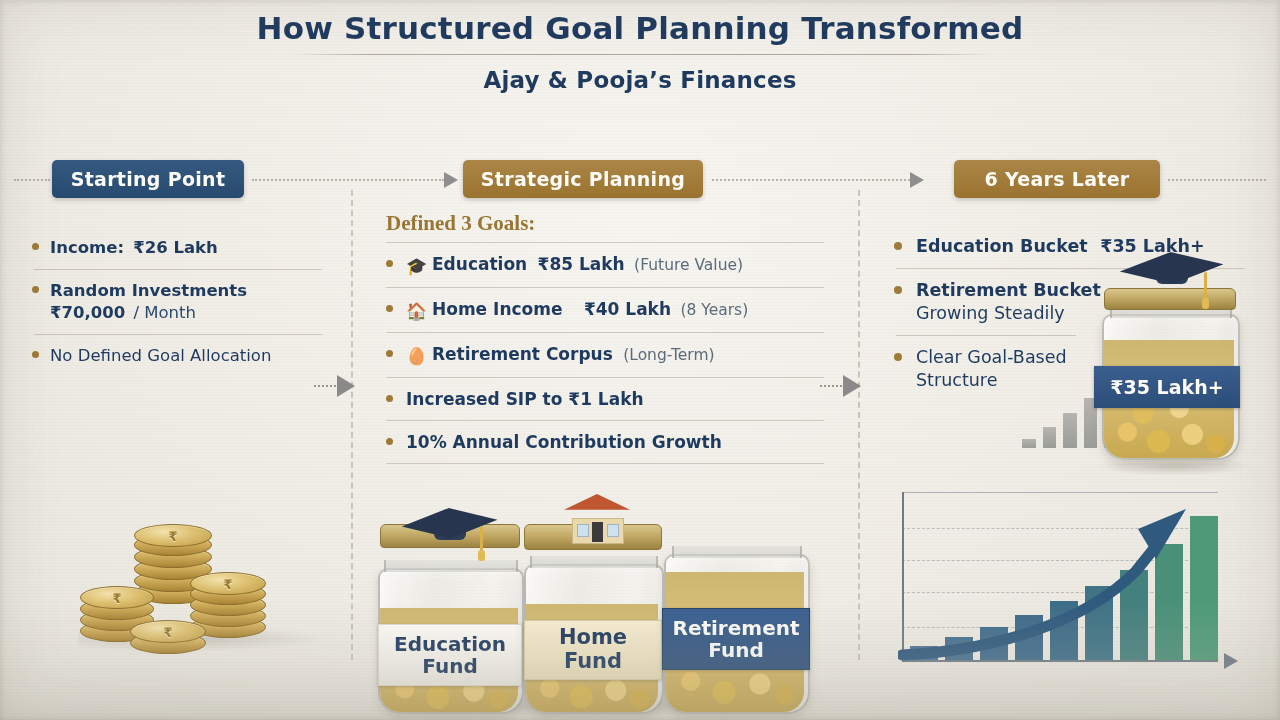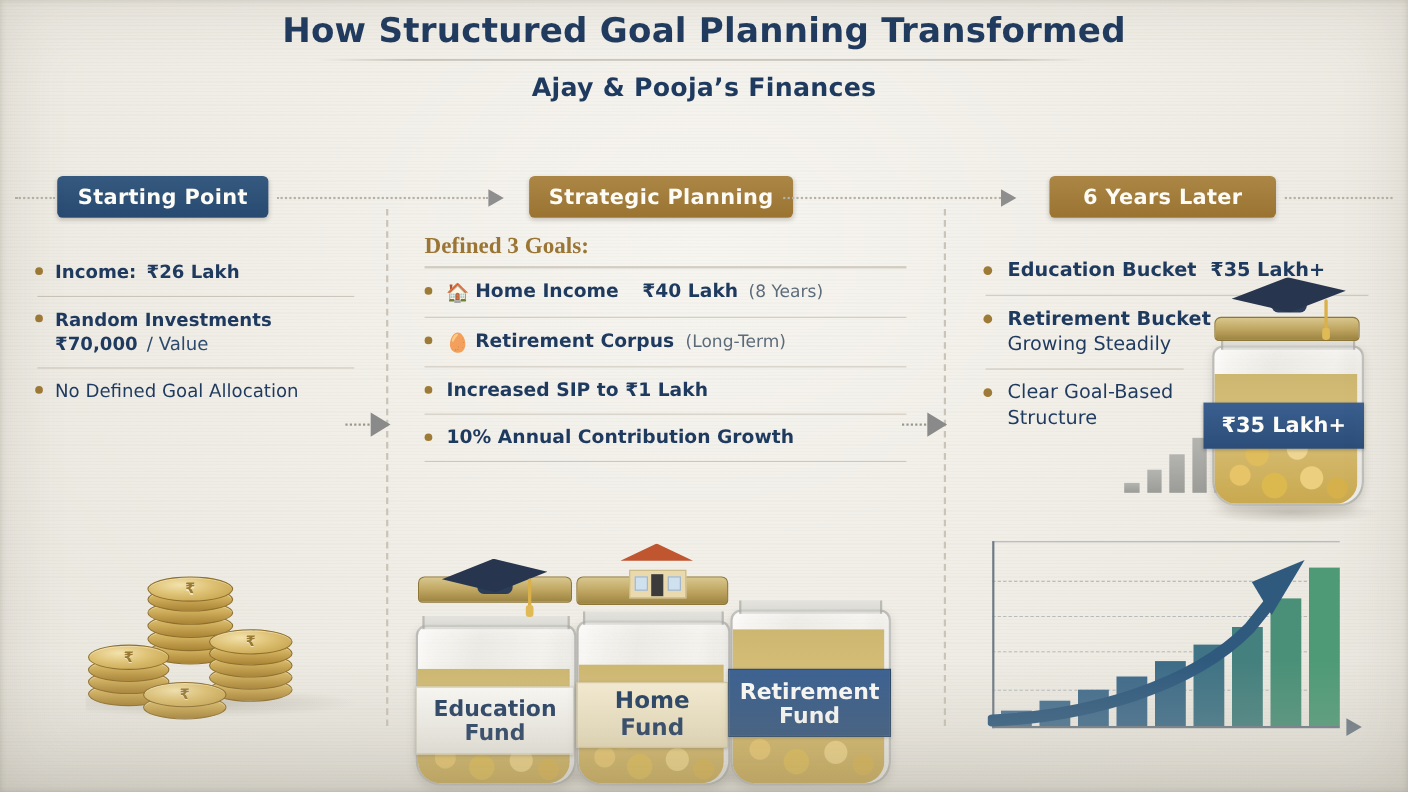--- a/index.html
+++ b/index.html
@@ -226,21 +226,21 @@
     <div class="title-line" id="title-2">Ajay &amp; Pooja’s Finances</div>
   </div>
 
   <div id="timeline">
     <div class="tl-dash" style="left:14px;width:36px;"></div>
     <div class="badge" id="badge-1" style="left:52px;width:192px;background:linear-gradient(180deg,#35597f,#284a70);">
       <span>Starting Point</span>
     </div>
     <div class="tl-dash" style="left:252px;width:192px;"></div>
     <div class="tl-arrow" style="left:444px;"></div>
-    <div class="badge" id="badge-2" style="left:481px;width:240px;background:linear-gradient(180deg,#ab8646,#9a7330);">
+    <div class="badge" id="badge-2" style="left:463px;width:240px;background:linear-gradient(180deg,#ab8646,#9a7330);">
       <span>Strategic Planning</span>
     </div>
     <div class="tl-dash" style="left:712px;width:198px;"></div>
     <div class="tl-arrow" style="left:910px;"></div>
     <div class="badge" id="badge-3" style="left:954px;width:206px;background:linear-gradient(180deg,#ab8646,#9a7330);">
       <span>6 Years Later</span>
     </div>
     <div class="tl-dash" style="left:1168px;width:98px;"></div>
   </div>
 
@@ -257,21 +257,21 @@
       <li>
         <span class="b">Income:</span>
         <span class="b" style="margin-left:4px;">₹26 Lakh</span>
       </li>
       <li class="nodot" style="padding:0;">
           <div class="hr"></div>
         </li>
       <li>
         <span class="b">Random Investments</span><br>
         <span class="b">₹70,000</span>
-        <span class="sub" style="margin-left:3px;">/ Value</span>
+        <span class="sub" style="margin-left:3px;">/ Month</span>
       </li>
       <li class="nodot" style="padding:0;">
           <div class="hr"></div>
         </li>
       <li>
         <span>No Defined Goal Allocation</span>
       </li>
     </ul>
   </div>
 
@@ -306,20 +306,25 @@
     <div class="coin coin-top" style="left:52px;top:100px;width:74px;height:21px;">
       <span class="rs" style="font-size:13px;">₹</span>
     </div>
   </div>
 
   <div class="col" id="col-mid">
     <div id="goals-head">Defined 3 Goals:</div>
     <div class="hr"></div>
 
     <ul class="blist">
+      <li>
+        <span class="emoji">🎓</span><span class="b">Education</span>
+        <span class="b" style="margin-left:5px;">₹85 Lakh</span>
+        <span class="muted" style="margin-left:4px;font-size:15.5px;">(Future Value)</span>
+      </li>
       <li class="nodot" style="padding:0;">
           <div class="hr"></div>
         </li>
       <li>
         <span class="emoji">🏠</span><span class="b">Home Income</span>
         <span class="b" style="margin-left:16px;">₹40 Lakh</span>
         <span class="muted" style="margin-left:4px;font-size:15.5px;">(8 Years)</span>
       </li>
       <li class="nodot" style="padding:0;">
           <div class="hr"></div>

